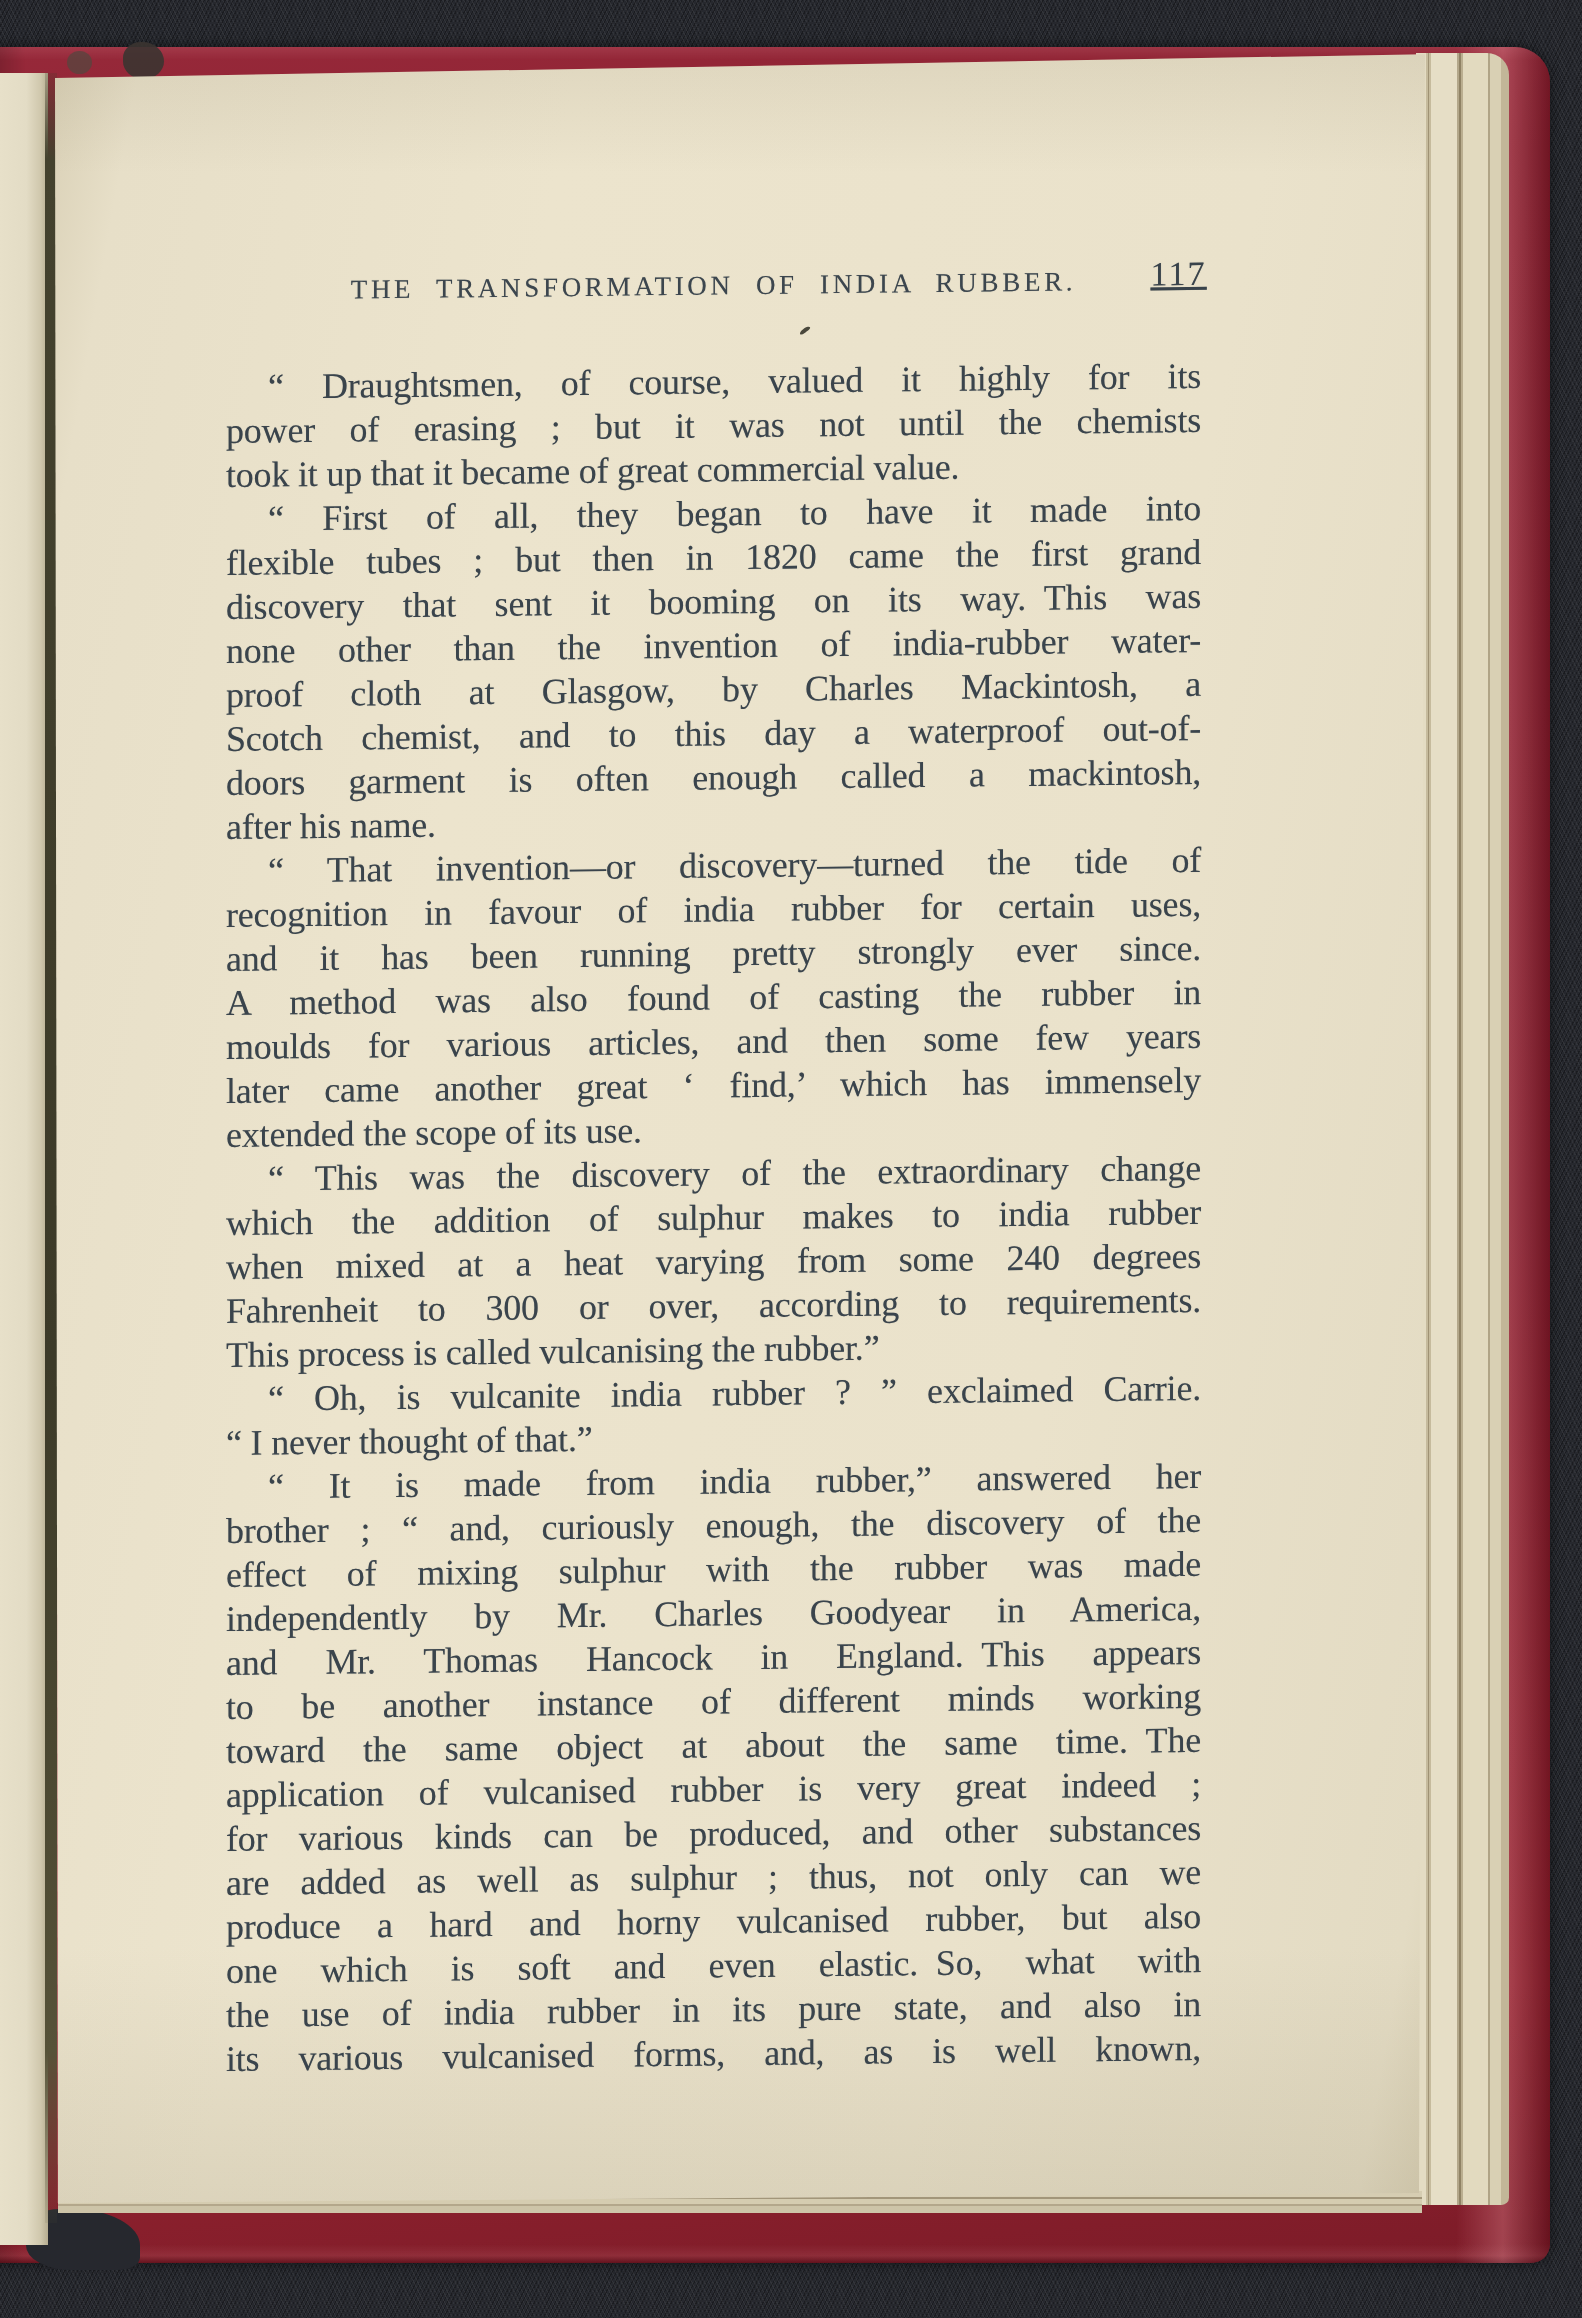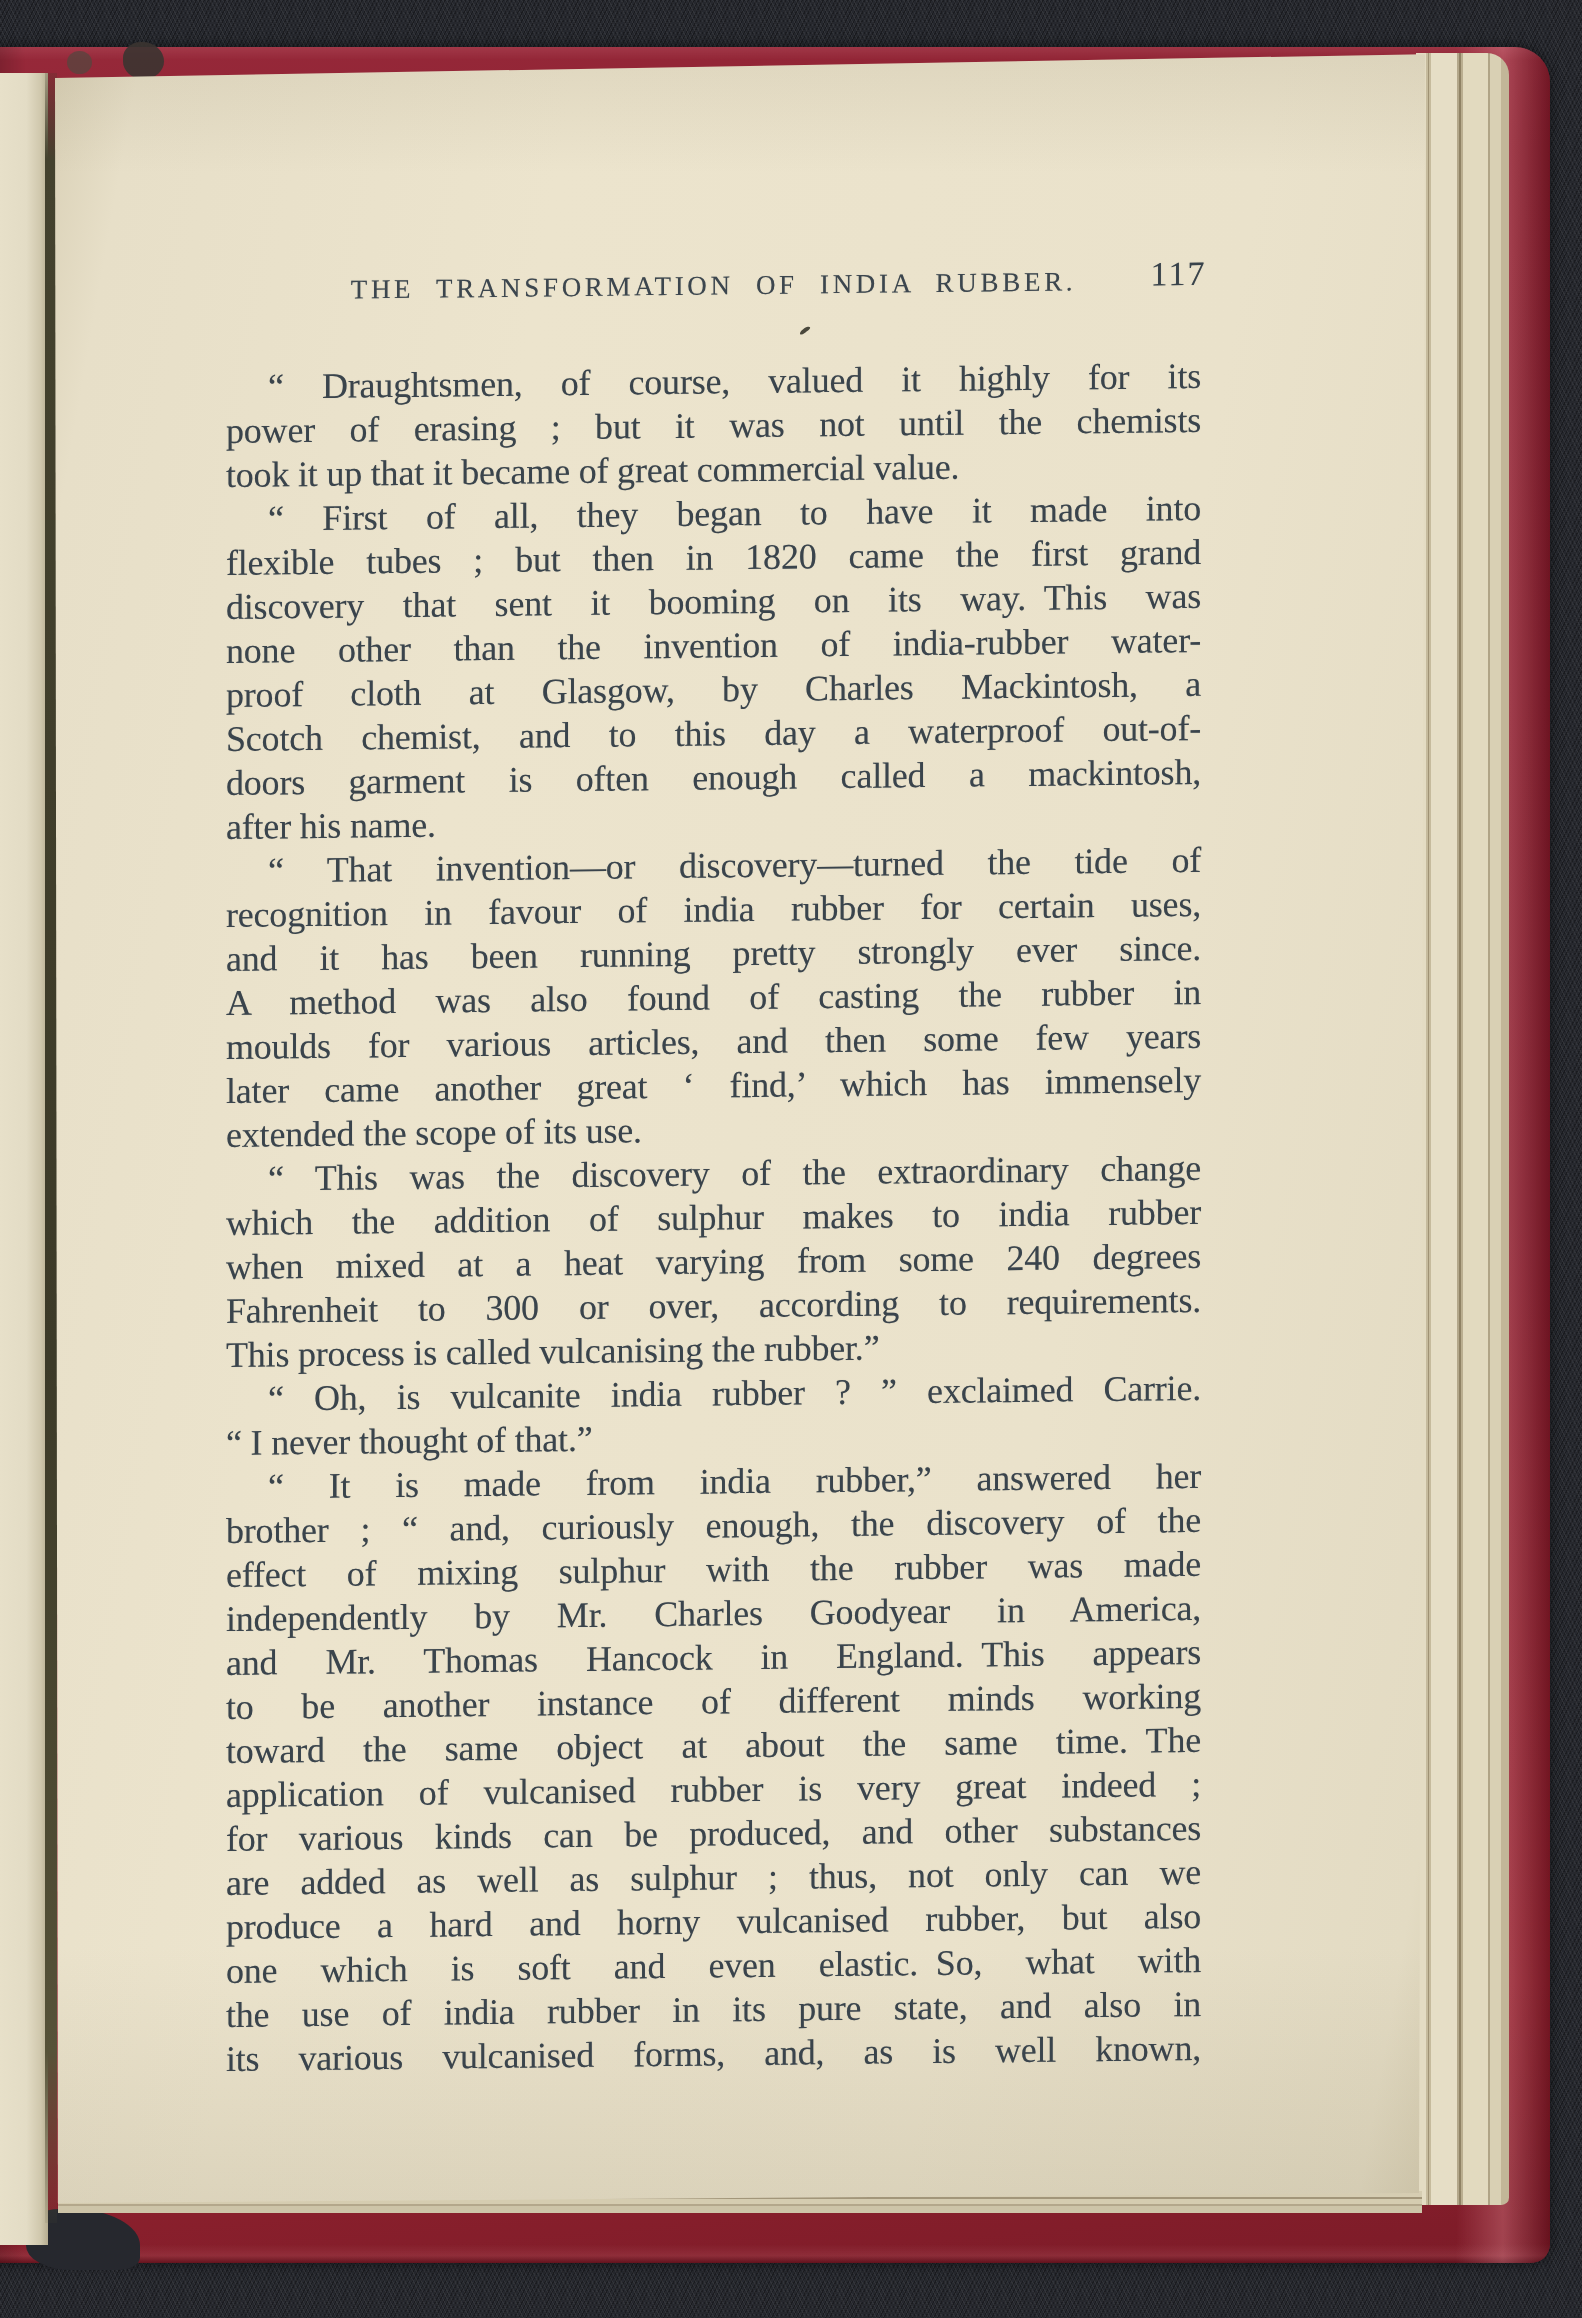--- a/index.html
+++ b/index.html
@@ -100,20 +100,21 @@
   .header-row{position:absolute;left:0;top:0;width:100%;height:44px;}
   .running-title{
     position:absolute;left:0;right:0;top:4.4px;text-align:center;
     font-size:27px;letter-spacing:3.7px;word-spacing:11.7px;
     color:#3c464e;text-shadow:0 0 0.7px rgba(60,70,78,0.45);
   }
   .page-number{
     position:absolute;right:-5.8px;top:-5.8px;
     font-size:34px;letter-spacing:2.2px;color:#39434b;
     text-shadow:0 0 0.7px rgba(60,70,78,0.45);
+    text-decoration:underline;
   }
   .stray-ink-mark{
     position:absolute;left:573px;top:63px;width:11.7px;height:4.4px;
     background:#4a483c;border-radius:50% 50% 50% 50%/60% 60% 40% 40%;
     transform:rotate(-35deg);
   }
   .body-text{position:absolute;left:0;top:93px;width:975px;}
   .line{
     height:44px;line-height:44px;
     font-size:36px;letter-spacing:-0.2px;

